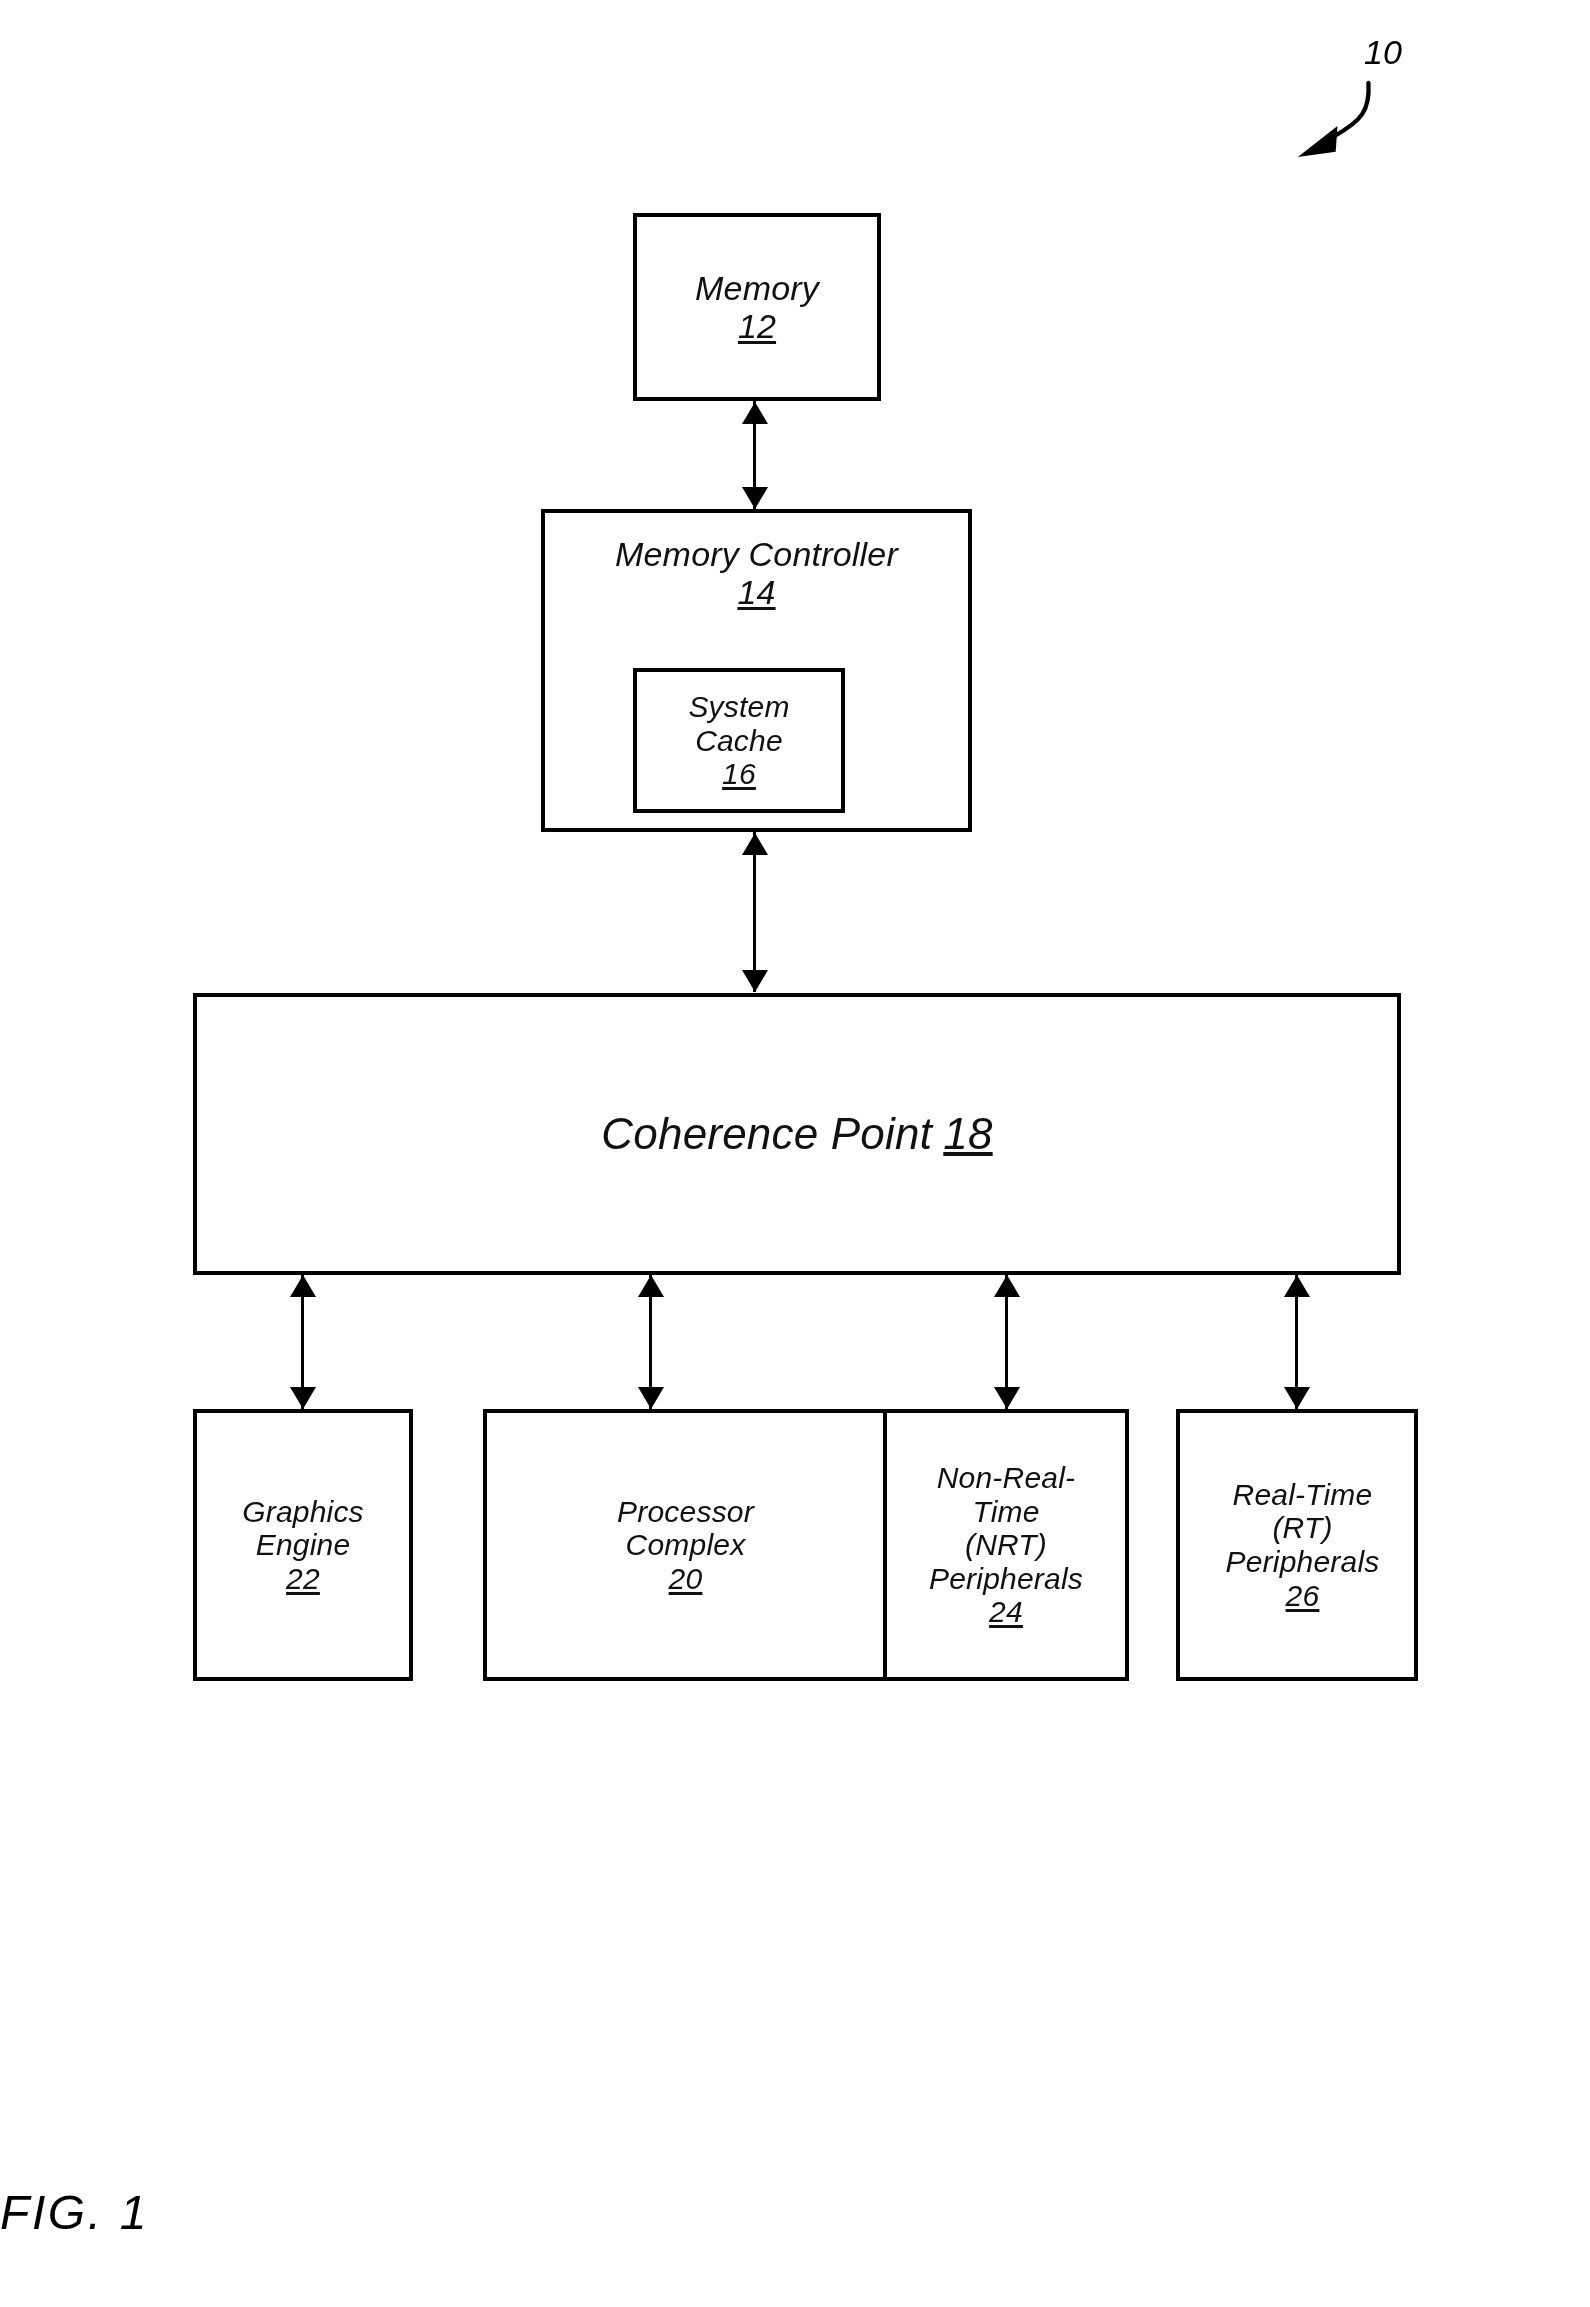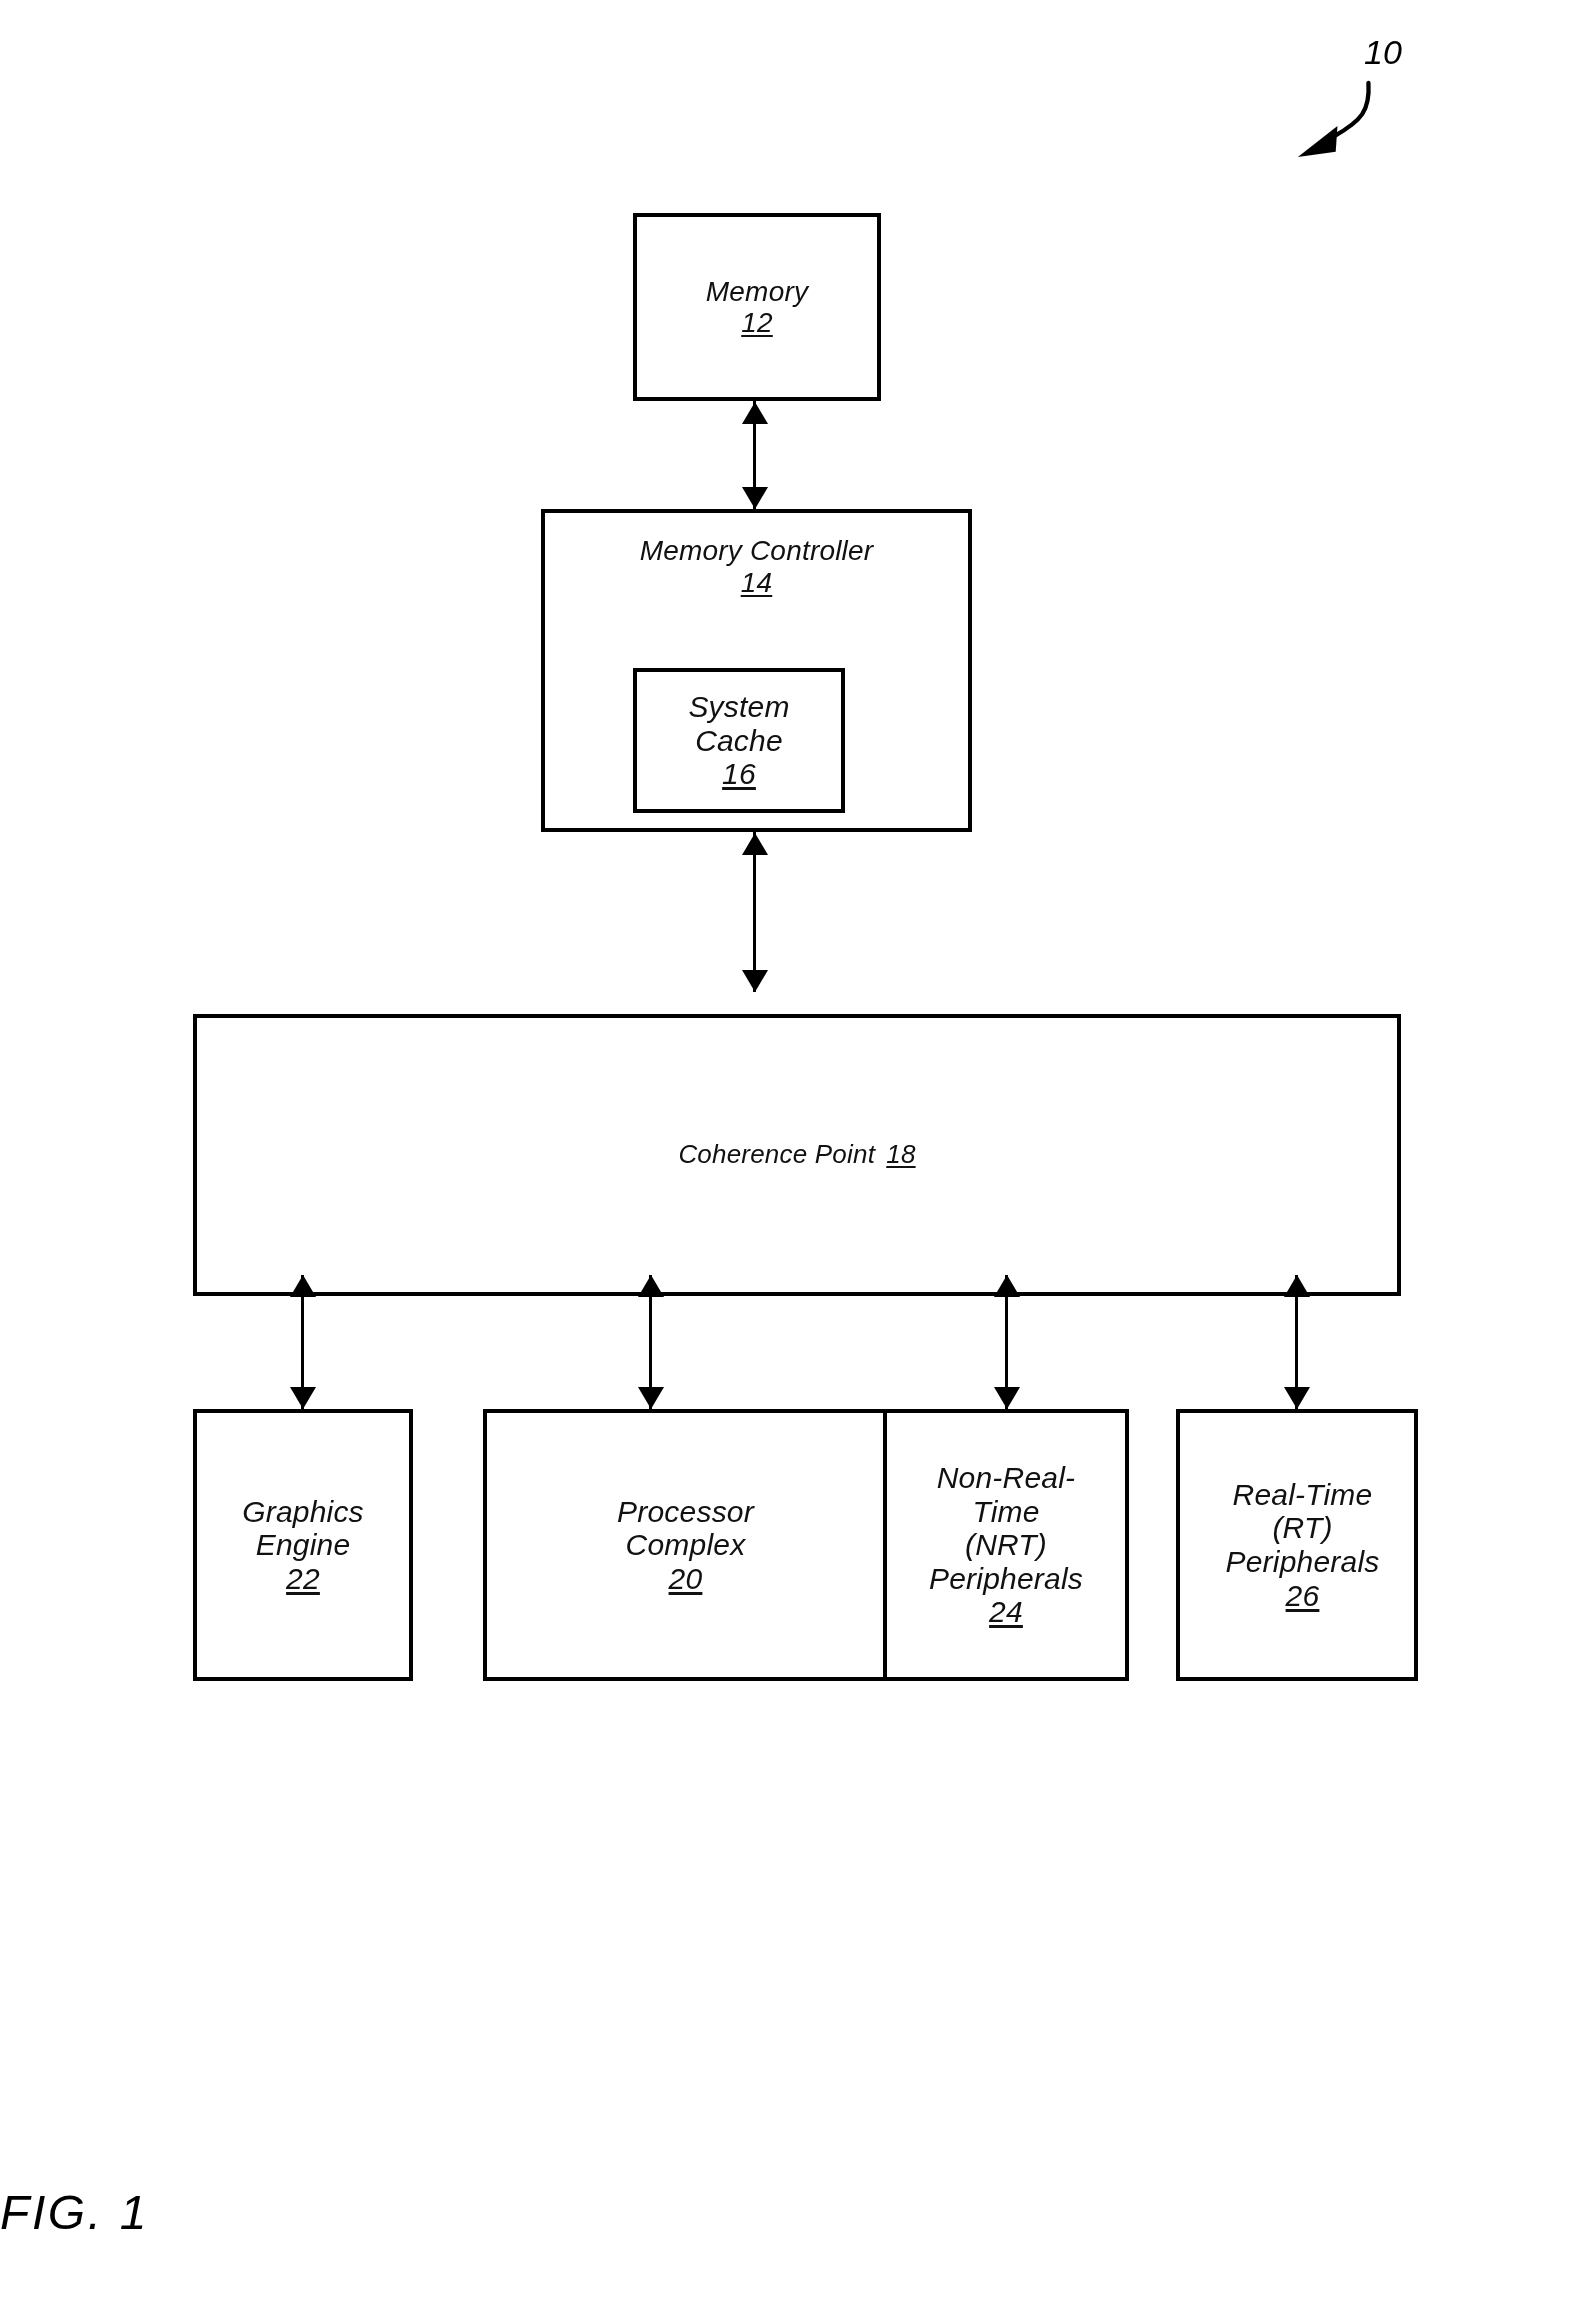--- a/index.html
+++ b/index.html
@@ -28,21 +28,21 @@
     position: absolute;
     box-sizing: border-box;
     border: 4.3px solid #000000;
     background: #ffffff;
     display: flex;
     flex-direction: column;
     align-items: center;
     justify-content: center;
     text-align: center;
     font-style: italic;
-    font-size: 28px;
+    font-size: 34px;
     line-height: 1.12;
     letter-spacing: 0.2px;
     color: #111111;
   }
   .node .ttl {
     display: block;
     white-space: pre-line;
   }
   .node .refnum {
     display: block;
@@ -59,21 +59,21 @@
     white-space: nowrap;
   }
 
   
   #memory          { left: 633px;  top: 213px;  width: 248px; height: 188px; }
   #memctrl         { left: 541px;  top: 509px;  width: 431px; height: 323px;
                      justify-content: flex-start; padding-top: 22.4px; }
   #syscache        { left: 633px;  top: 668px;  width: 212px; height: 145px;
                      font-size: 30px; }
   #coherence       { left: 193px;  top: 993px; width: 1208px; height: 282px;
-                     font-size: 26px; margin-top: 21px; }
+                     font-size: 44px; }
   #gfx             { left: 193px;  top: 1409px; width: 220px; height: 272px;
                      font-size: 30px; }
   #cpu             { left: 483px;  top: 1409px; width: 405px; height: 272px;
                      font-size: 30px; }
   #nrt             { left: 883px; top: 1409px; width: 246px; height: 272px;
                      font-size: 30px; }
   #rt              { left: 1176px; top: 1409px; width: 242px; height: 272px;
                      font-size: 30px; padding-left: 11px; }
 
   

